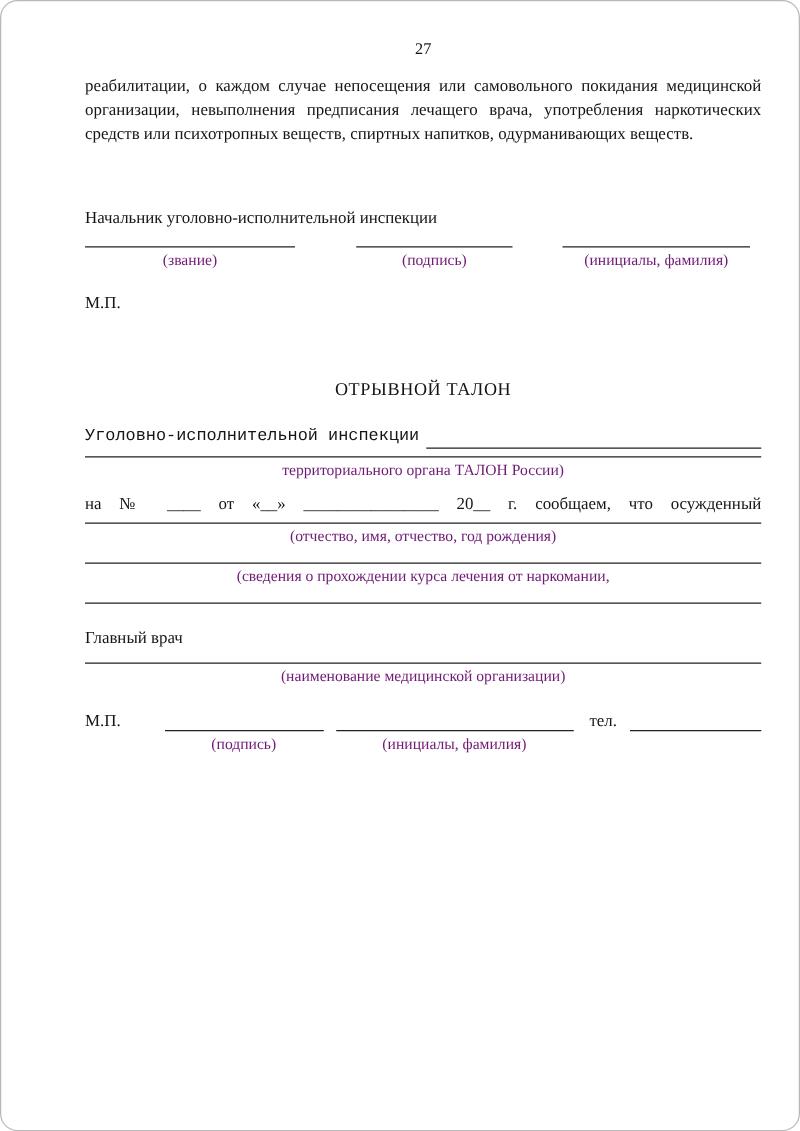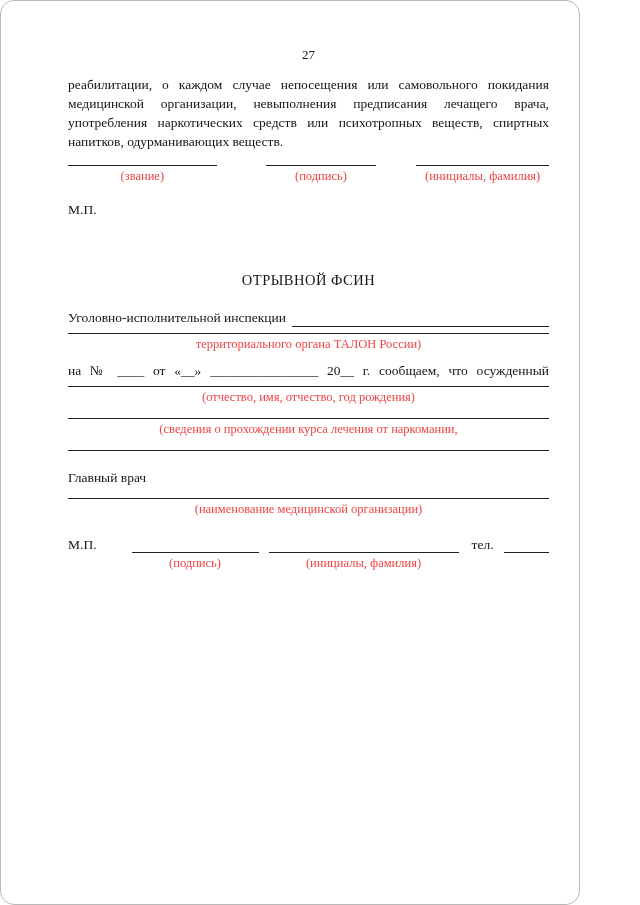--- a/index.html
+++ b/index.html
@@ -4,54 +4,54 @@
 <style>
   * { margin: 0; padding: 0; box-sizing: border-box; }
   html, body { background: #ffffff; }
   body {
     width: 640px; height: 905px;
     font-family: "Liberation Serif", "DejaVu Serif", serif;
     color: #151515;
     font-size: 13.5px;
   }
   .page {
-    width: 580px; height: 905px;
-    padding: 46px 30px 0 67px;
+    width: 640px; height: 905px;
+    padding: 30px 30px 0 67px;
     border: 1px solid #b9b9b9;
     border-radius: 14px;
     background: #fff;
     overflow: hidden;
   }
   .page-number { text-align: center; font-size: 13px; }
   .para {
     margin-top: 12px;
     text-align: justify;
     line-height: 19px;
     font-family: Liberation Serif, serif;
   }
   .officer-title { margin-top: 48px; line-height: 19px; }
 
   .sig-row { display: flex; margin-top: 14px; }
   .sig-col .rule-thin { border-bottom: 1px solid #222; height: 0; }
   .sig-col .cap { text-align: center; }
-  .cap { font-size: 12.5px; line-height: 15px; margin-top: 3px; color: #ef4444; }
+  .cap { font-size: 12.5px; line-height: 15px; margin-top: 3px; color: #701a75; }
   .sig-col1 { width: 168px; }
   .sig-col2 { width: 125px; margin-left: 49px; }
   .sig-col3 { width: 150px; margin-left: 40px; }
 
   .stamp { margin-top: 17px; line-height: 17px; }
 
   .coupon-title {
     margin-top: 54px;
     text-align: center;
     font-size: 14.5px;
     letter-spacing: 0.5px;
   }
 
-  .line-row { display: flex; align-items: flex-end; margin-top: 20px; line-height: 18px; }
+  .line-row { display: flex; align-items: flex-end; margin-top: 20px; line-height: 18px; font-family: Liberation Mono, monospace; }
   .line-row .fill { flex: 1; border-bottom: 1px solid #222; height: 17px; margin-left: 6px; }
 
   .caption-indent { margin-left: 228px; text-align: center; }
 
   .rule-full { border-bottom: 1px solid #222; height: 0; }
   .cap-center { text-align: center; }
 
   .mt6  { margin-top: 6px; }
   .mt11 { margin-top: 11px; }
   .mt13 { margin-top: 13px; }
@@ -77,39 +77,40 @@
 </style>
 </head>
 <body>
 
 <div class="page">
 
   <div class="page-number">27</div>
 
   <p class="para">реабилитации, о каждом случае непосещения или самовольного покидания медицинской организации, невыполнения предписания лечащего врача, употребления наркотических средств или психотропных веществ, спиртных напитков, одурманивающих веществ.</p>
 
+  <div class="officer-title">Начальник уголовно-исполнительной инспекции</div>
 
   <div class="sig-row">
     <div class="sig-col sig-col1">
       <div class="rule-thin"></div>
       <div class="cap">(звание)</div>
     </div>
     <div class="sig-col sig-col2">
       <div class="rule-thin"></div>
       <div class="cap">(подпись)</div>
     </div>
     <div class="sig-col sig-col3">
       <div class="rule-thin"></div>
       <div class="cap">(инициалы, фамилия)</div>
     </div>
   </div>
 
   <div class="stamp">М.П.</div>
 
-  <div class="coupon-title">ОТРЫВНОЙ ФСИН</div>
+  <div class="coupon-title">ОТРЫВНОЙ ТАЛОН</div>
 
   <div class="line-row">
     <span>Уголовно-исполнительной инспекции</span>
     <span class="fill"></span>
   </div>
 
   <div class="rule-full mt6"></div>
   <div class="cap cap-center">территориального органа ТАЛОН России)</div>
 
   <div class="justify-line">на № ____ от «__» ________________ 20__ г. сообщаем, что осужденный</div>

